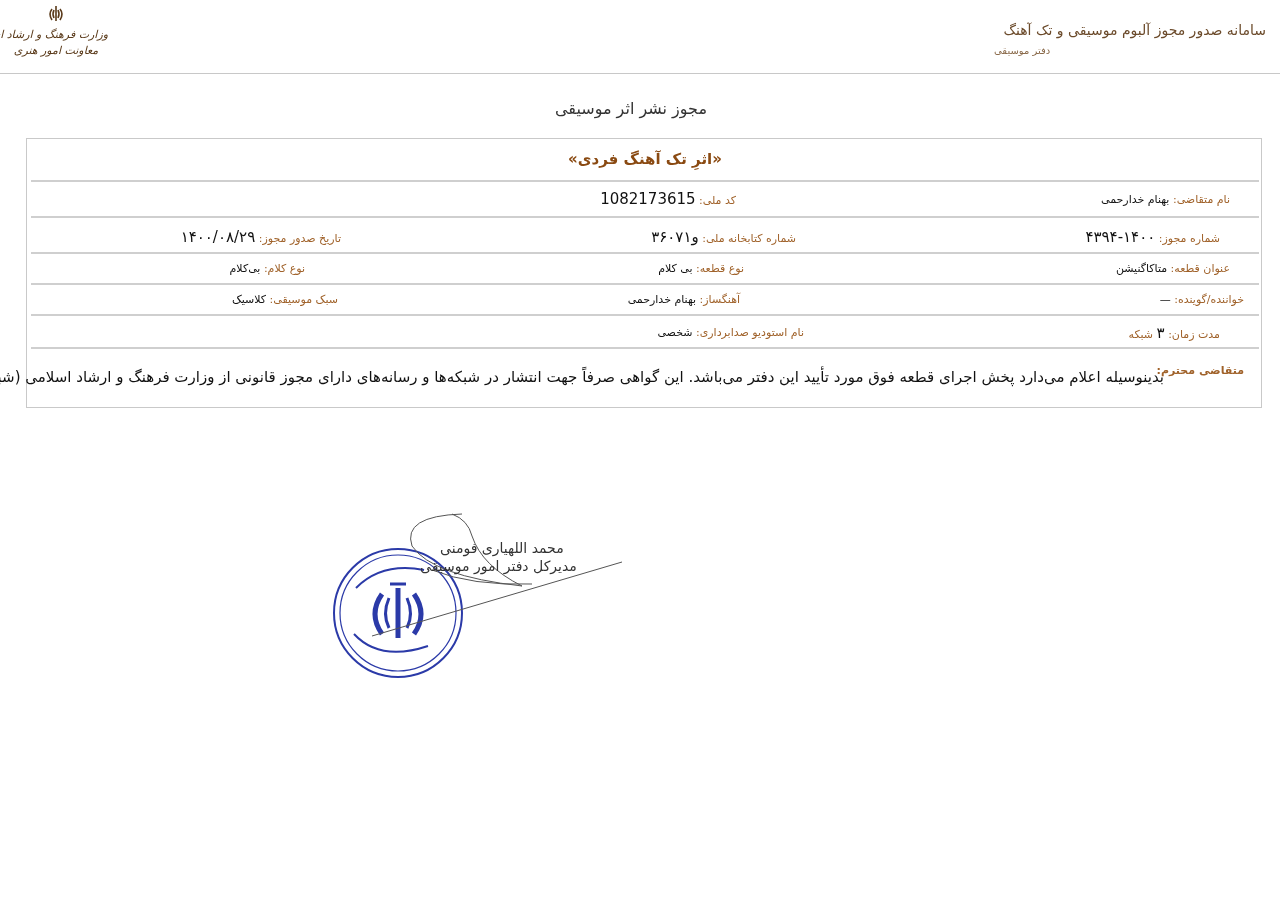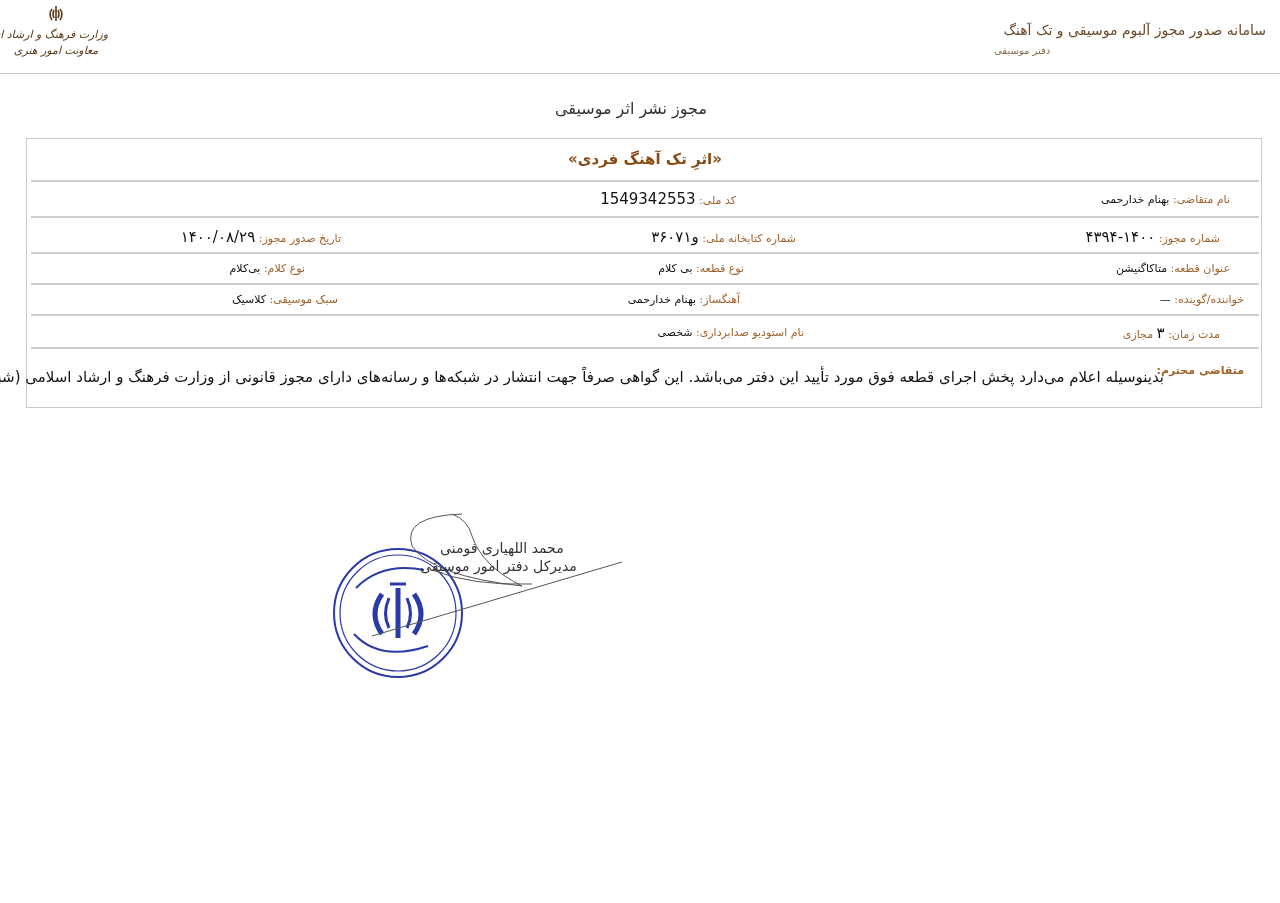--- a/index.html
+++ b/index.html
@@ -53,21 +53,21 @@
 <div class="hr" style="top:283px;"></div>
 <div class="hr" style="top:314px;"></div>
 <div class="hr" style="top:347px;"></div>
 
 <div class="field" style="right:50px; top:193px;">
   <span class="lbl">نام متقاضی:</span>
   <span class="val">بهنام خدارحمی</span>
 </div>
 <div class="field" style="right:544px; top:190px;">
   <span class="lbl">کد ملی:</span>
-  <span class="val num">1549342553</span>
+  <span class="val num">1082173615</span>
 </div>
 
 <div class="field" style="right:60px; top:228px;">
   <span class="lbl">شماره مجوز:</span>
   <span class="val num">۱۴۰۰-۴۳۹۴</span>
 </div>
 <div class="field" style="right:484px; top:228px;">
   <span class="lbl">شماره کتابخانه ملی:</span>
   <span class="val num">و۳۶۰۷۱</span>
 </div>
@@ -98,21 +98,21 @@
   <span class="val">بهنام خدارحمی</span>
 </div>
 <div class="field" style="right:942px; top:293px;">
   <span class="lbl">سبک موسیقی:</span>
   <span class="val">کلاسیک</span>
 </div>
 
 <div class="field" style="right:60px; top:324px;">
   <span class="lbl">مدت زمان:</span>
   <span class="val num">۳</span>
-  <span class="lbl">مجازی</span>
+  <span class="lbl">شبکه</span>
 </div>
 <div class="field" style="right:476px; top:326px;">
   <span class="lbl">نام استودیو صدابرداری:</span>
   <span class="val">شخصی</span>
 </div>
 
 <div class="body-label">متقاضی محترم:</div>
 <div class="body-text">بدینوسیله اعلام می‌دارد پخش اجرای قطعه فوق مورد تأیید این دفتر می‌باشد. این گواهی صرفاً جهت انتشار در شبکه‌ها و رسانه‌های دارای مجوز قانونی از وزارت فرهنگ و ارشاد اسلامی (شبکه‌های مجازی، خانگی، . . .) صادر گردیده است.</div>
 
 <div class="stamp">

